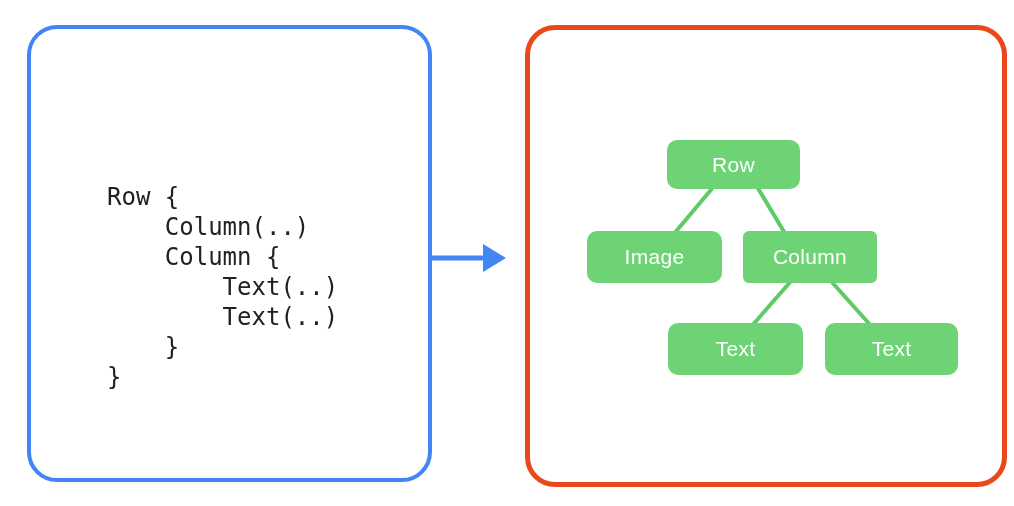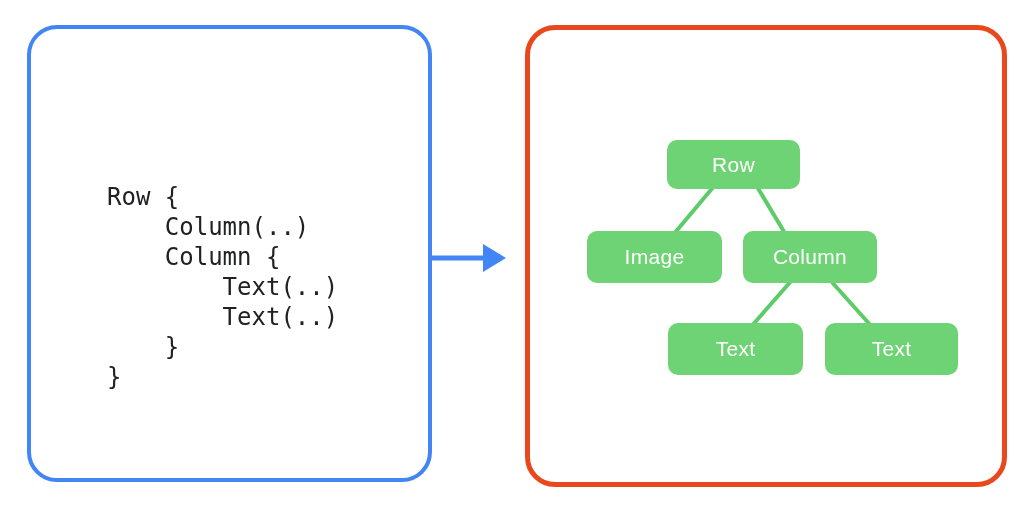--- a/index.html
+++ b/index.html
@@ -68,21 +68,21 @@
     color:var(--node-text);
     font-size:21px;
     font-weight:500;
     display:flex;
     align-items:center;
     justify-content:center;
     letter-spacing:.3px;
   }
   .n-row   {left:137px; top:110px; width:133px; height:49px;}
   .n-image {left:57px;  top:201px; width:135px; height:52px;}
-  .n-column{left:213px; top:201px; width:134px; height:52px;}
+  .n-column{left:213px; top:201px; width:134px; height:52px;border-radius:6px;}
   .n-text1 {left:138px; top:293px; width:135px; height:52px;}
   .n-text2 {left:295px; top:293px; width:133px; height:52px;}
 </style>
 </head>
 <body>
 
 <div class="code-panel">
   <div class="code-block">
     <div class="code-line">Row {</div>
     <div class="code-line">    Column(..)</div>

